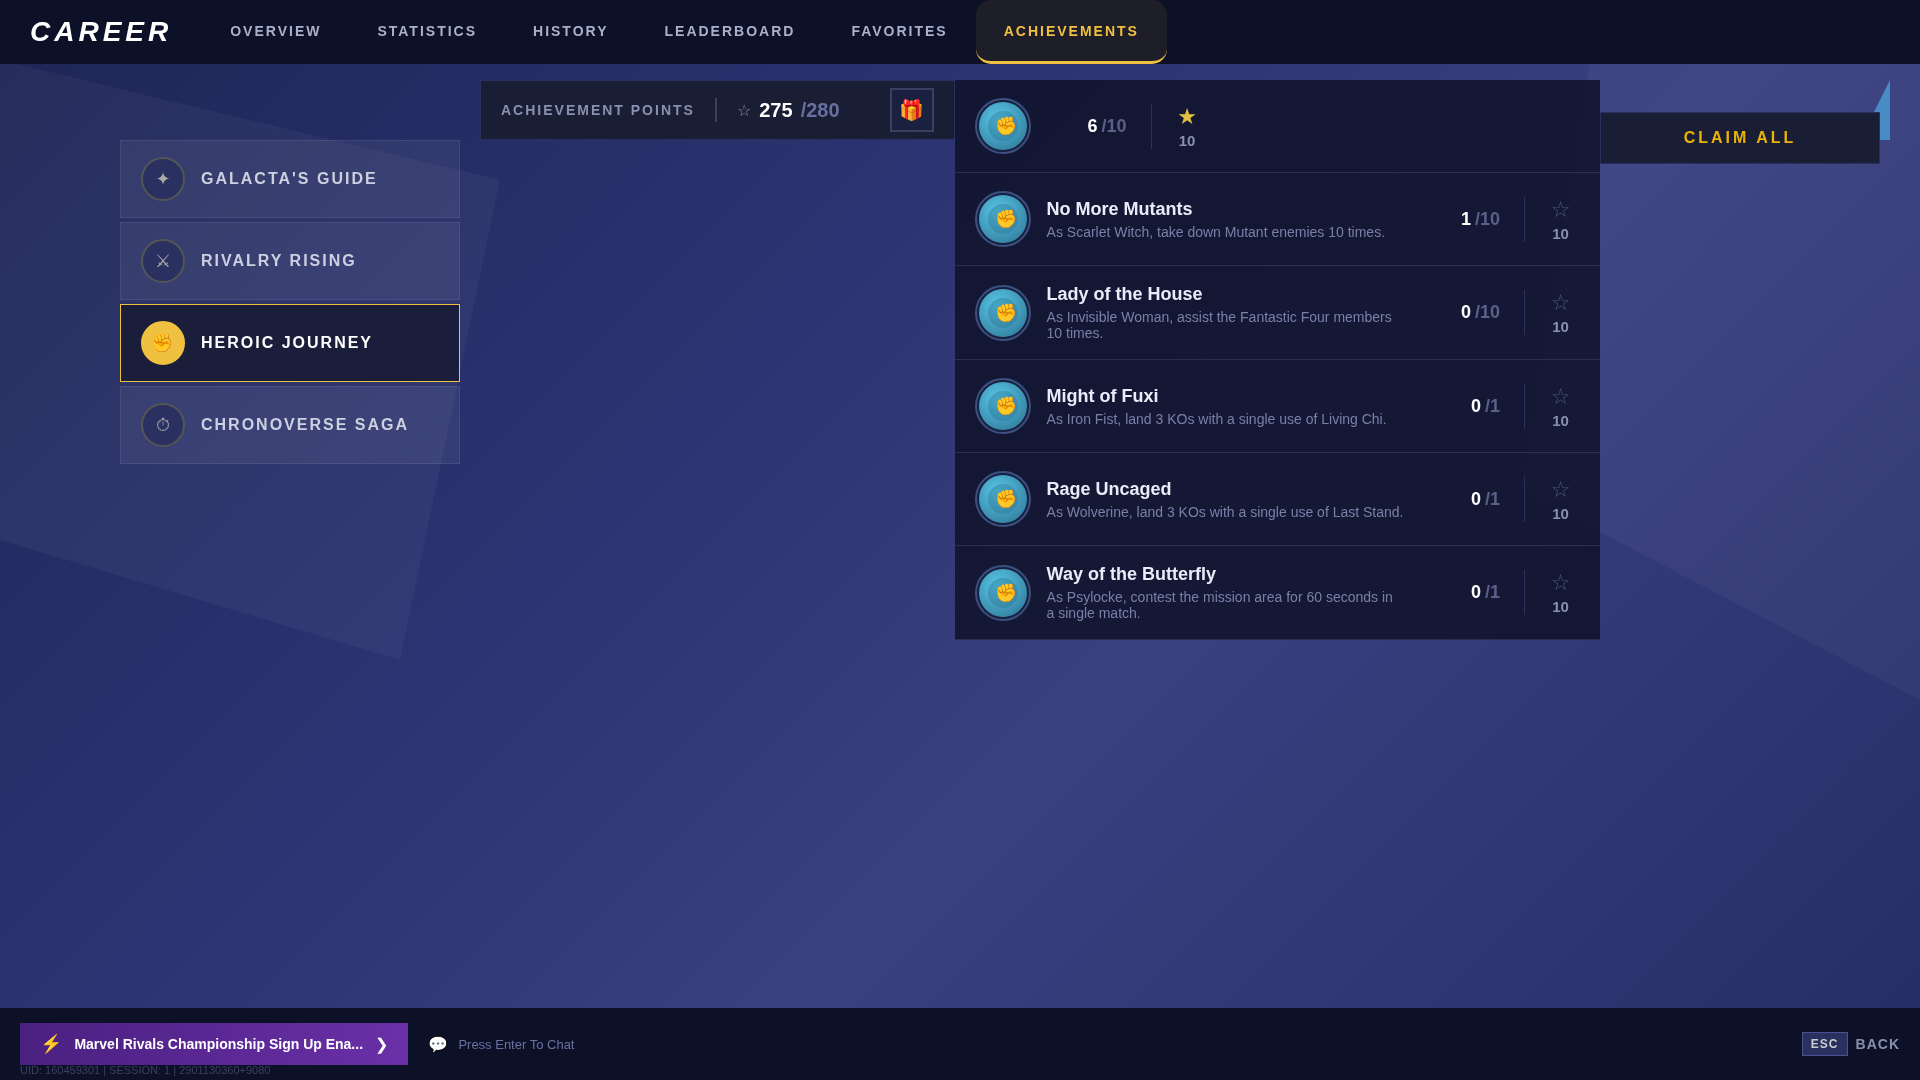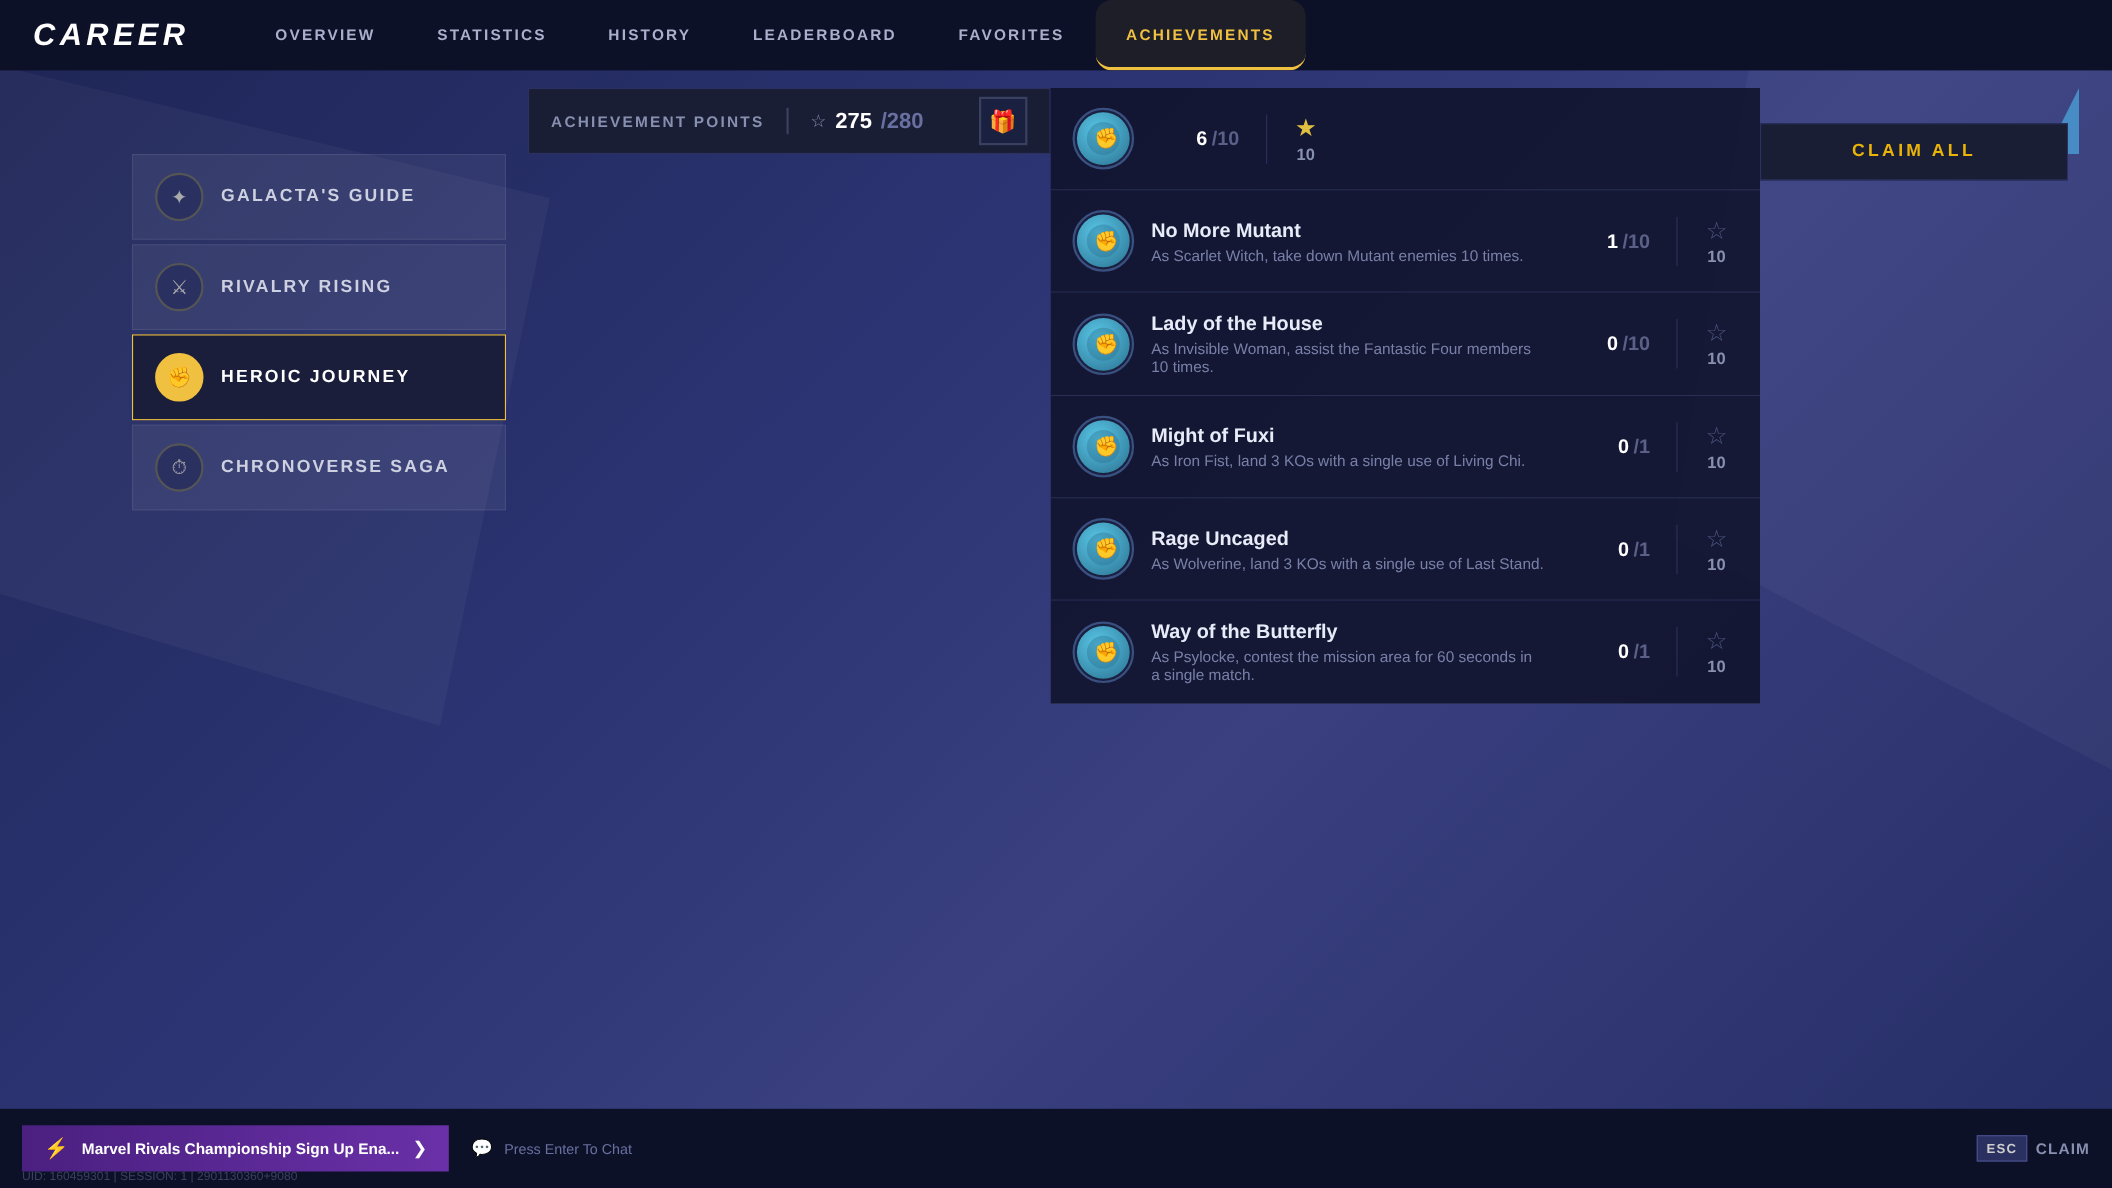--- a/index.html
+++ b/index.html
@@ -56,21 +56,20 @@
     .topbar {
       position: absolute;
       top: 0;
       left: 0;
       right: 0;
       height: 64px;
       background: #0d1128;
       display: flex;
       align-items: center;
       z-index: 10;
-      gap: 20px;
     }
     .topbar-title {
       color: #fff;
       font-size: 28px;
       font-weight: 900;
       letter-spacing: 4px;
       padding: 0 30px;
       min-width: 200px;
       font-style: italic;
       text-transform: uppercase;
@@ -510,21 +509,21 @@
       <div class="achievement-row">
         <div class="achievement-avatar">
           <div class="achievement-avatar-inner">
             <svg width="32" height="32" viewBox="0 0 32 32">
                 <circle cx="16" cy="16" r="15" fill="#2a7090" opacity="0.4"></circle>
                 <text x="8" y="22" font-size="18" fill="#1a4060">✊</text>
               </svg>
           </div>
         </div>
         <div class="achievement-info">
-          <div class="achievement-name">No More Mutant</div>
+          <div class="achievement-name">No More Mutants</div>
           <div class="achievement-desc">As Scarlet Witch, take down Mutant enemies 10 times.</div>
         </div>
         <div class="achievement-progress">
           <span class="progress-current">1</span>
           <span class="progress-total">/<span>10</span></span>
         </div>
         <div class="achievement-star-score">
           <span class="star-icon-score">☆</span>
           <span class="score-value">10</span>
         </div>
@@ -634,16 +633,16 @@
     <span class="notification-icon">⚡</span>
     <span class="notification-text">Marvel Rivals Championship Sign Up Ena...</span>
     <span class="notification-arrow">❯</span>
   </div>
   <div class="chat-bar">
     <span class="chat-icon">💬</span>
     <span>Press Enter To Chat</span>
   </div>
   <div class="esc-back">
     <span class="esc-key">ESC</span>
-    <span>CLAIM</span>
+    <span>BACK</span>
   </div>
   <span class="uid-text">UID: 160459301 | SESSION: 1 | 2901130360+9080</span>
 </div>
 
 </body></html>

